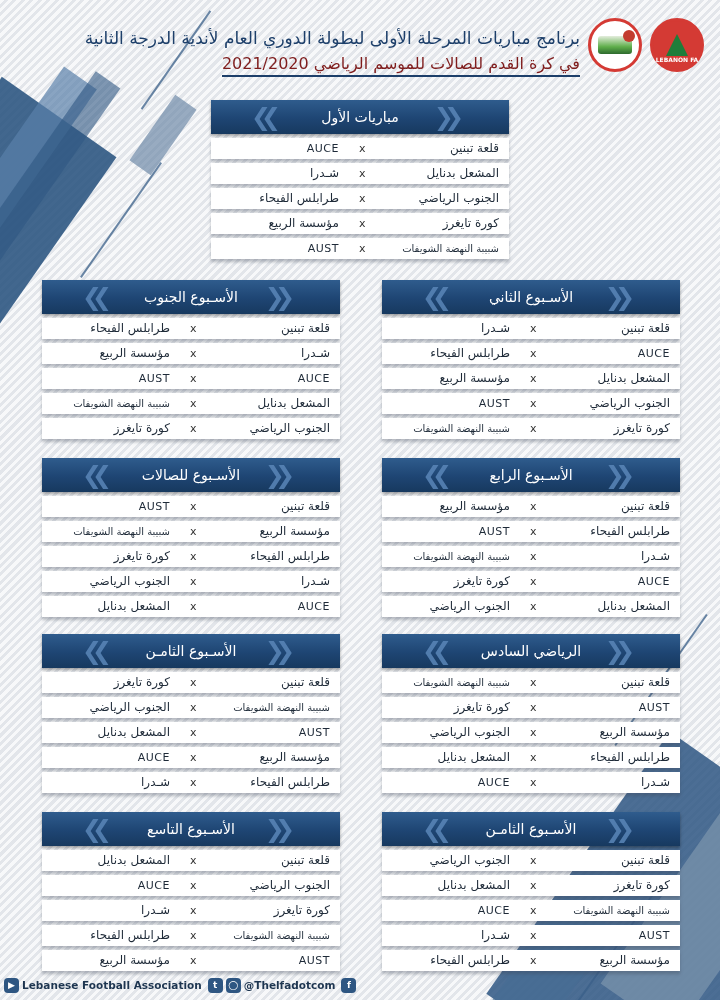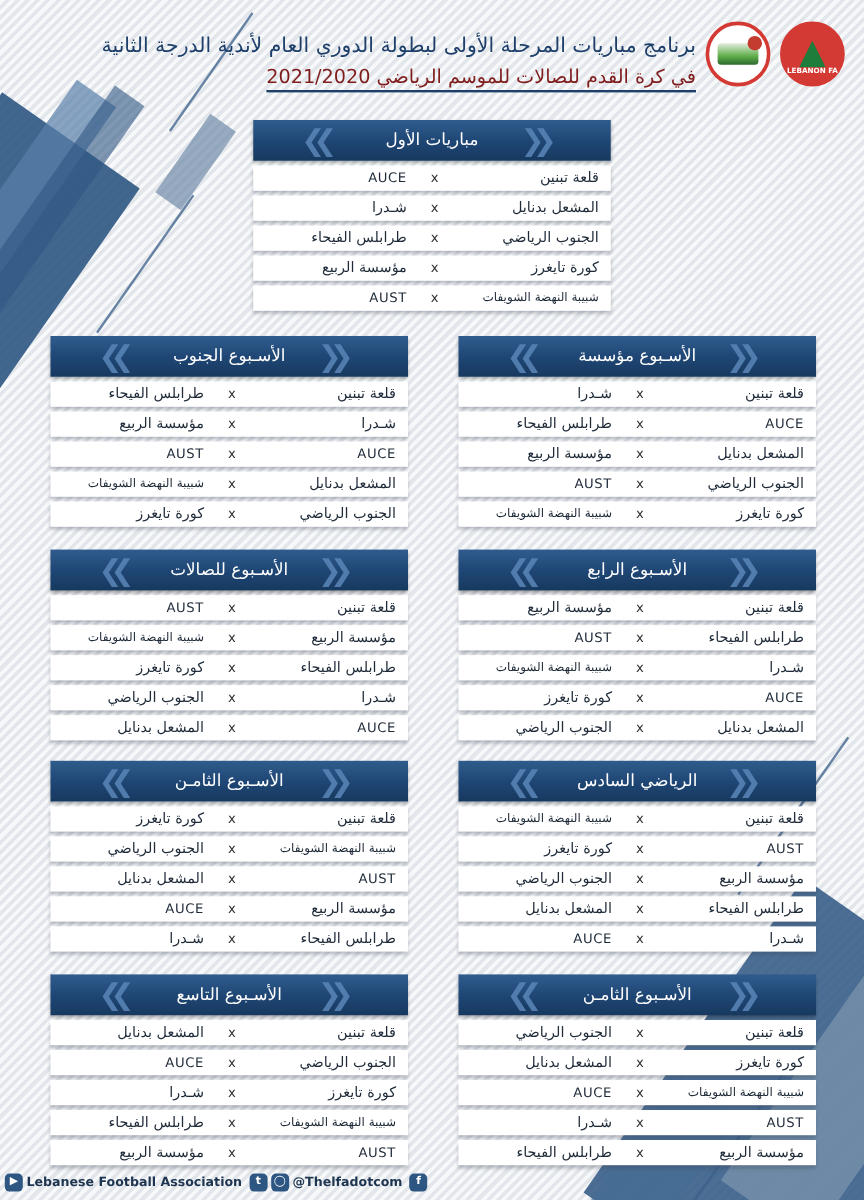--- a/index.html
+++ b/index.html
@@ -149,21 +149,21 @@
         <div class="match">
           <span class="home small">شبيبة النهضة الشويفات</span>
           <span class="vs">x</span>
           <span class="away latin">AUST</span>
         </div>
       </div>
   </div>
     <div class="week" style="left: 382px; top: 280px;">
     <div class="week-header">
       <span class="chev chev-left">❯❯</span>
-      <span class="week-title">الأسـبوع مؤسسة</span>
+      <span class="week-title">الأسـبوع الثاني</span>
       <span class="chev chev-right">❮❮</span>
     </div>
     <div class="matches">
         <div class="match">
           <span class="home">قلعة تبنين</span>
           <span class="vs">x</span>
           <span class="away">شـدرا</span>
         </div>
         <div class="match">
           <span class="home latin">AUCE</span>

